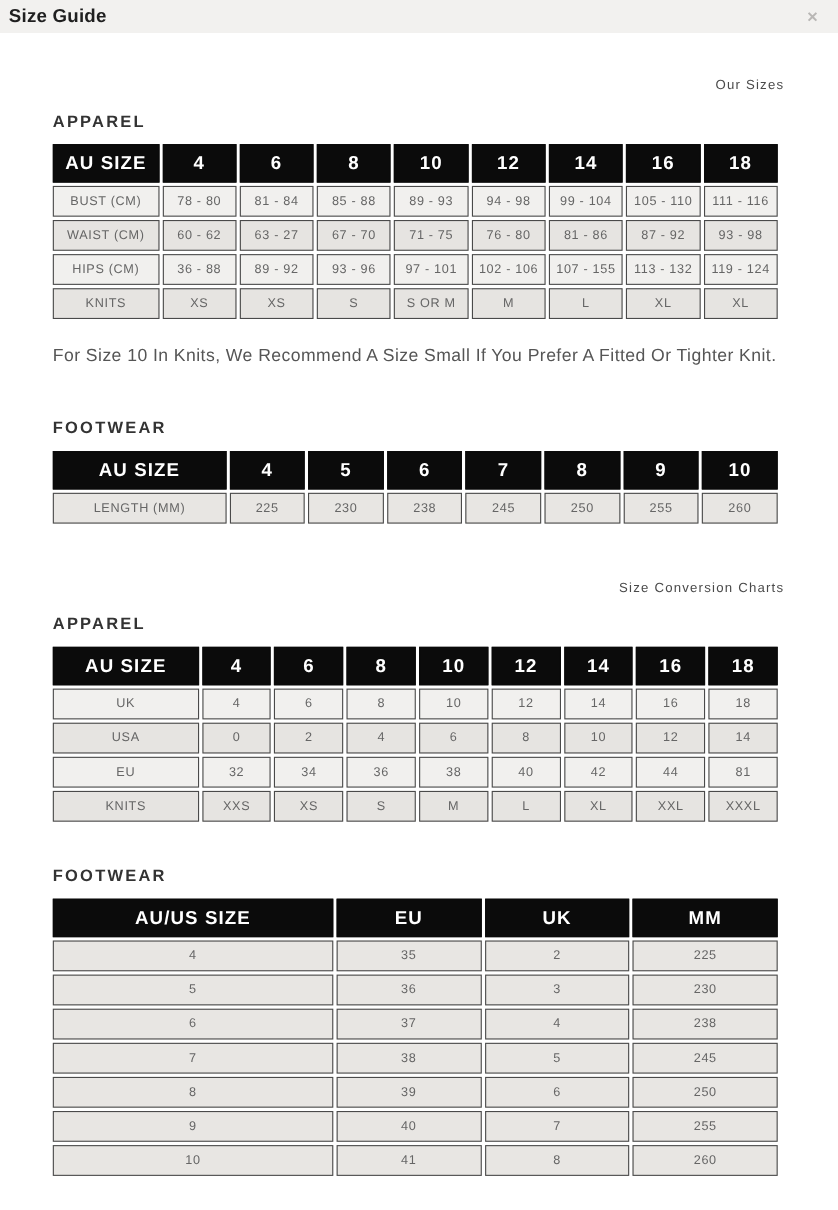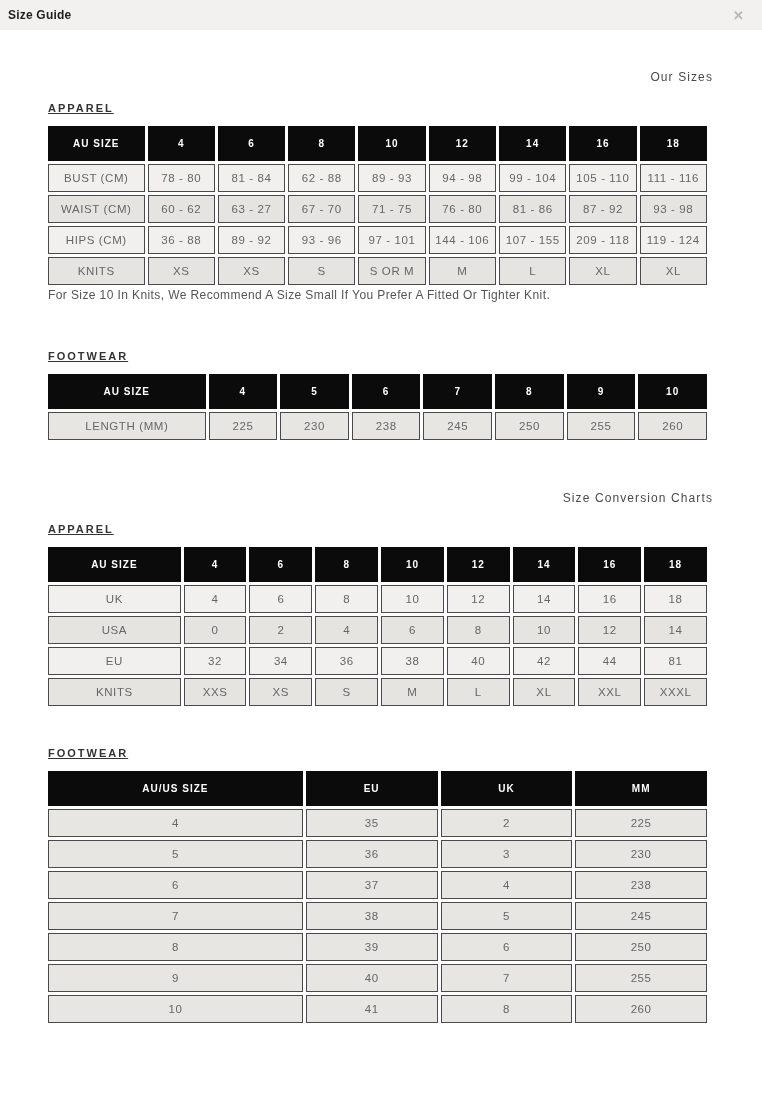--- a/index.html
+++ b/index.html
@@ -10,56 +10,57 @@
     overflow: hidden;
   }
   
   .header-bar {
     height: 30px;
     background: #f2f1ef;
     display: flex; align-items: center; justify-content: space-between;
     padding: 0 14px 0 8px;
   }
   .modal-title {
-    font-size: 12px; font-weight: bold; color: #1f1f1f; letter-spacing: 0.2px;
+    font-size: 17px; font-weight: bold; color: #1f1f1f; letter-spacing: 0.2px;
   }
   .close-button {
     background: none; border: none; cursor: pointer;
     font-size: 13px; color: #b9b7b5; font-weight: bold;
     line-height: 1; padding: 2px 4px;
     font-family: "Liberation Sans", sans-serif;
   }
   
   .content { padding: 0 49px 0 48px; }
   .section-heading {
     margin-top: 40px;
     font-size: 12px; color: #4a4a4a; letter-spacing: 1.1px; text-align: right;
   }
   .table-label {
     margin-top: 18px; margin-bottom: 9px;
-    font-size: 11px; font-weight: bold; color: #333333; letter-spacing: 2px; text-decoration: underline;
+    font-size: 15px; font-weight: bold; color: #333333; letter-spacing: 2px;
   }
   .mt-lg { margin-top: 48px; }
   .mt-md { margin-top: 38px; }
   .note {
-    font-size: 12px; color: #555555; letter-spacing: 0.4px;
+    margin-top: 22px;
+    font-size: 16px; color: #555555; letter-spacing: 0.4px;
   }
   
   .table-wrap table {
     width: 100%;
     table-layout: fixed;
     border-collapse: separate;
     border-spacing: 3px;
     margin-left: -3px; 
   }
   .table-wrap th {
     background: #0b0b0b;
     border: 1px solid #0b0b0b;
     color: #ffffff;
-    font-size: 10px; font-weight: bold; letter-spacing: 1px;
+    font-size: 17px; font-weight: bold; letter-spacing: 1px;
     height: 33px; text-align: center; vertical-align: middle;
   }
   .table-wrap td {
     background: #f1f0ee;
     border: 1px solid #4a4a4a;
     color: #666666;
     font-size: 11.5px; letter-spacing: 0.6px;
     height: 26px; text-align: center; vertical-align: middle;
     overflow: hidden; white-space: nowrap;
   }
@@ -103,21 +104,21 @@
             <th>14</th>
             <th>16</th>
             <th>18</th>
           </tr>
         </thead>
         <tbody>
           <tr>
             <td>BUST (CM)</td>
             <td>78 - 80</td>
             <td>81 - 84</td>
-            <td>62 - 88</td>
+            <td>85 - 88</td>
             <td>89 - 93</td>
             <td>94 - 98</td>
             <td>99 - 104</td>
             <td>105 - 110</td>
             <td>111 - 116</td>
           </tr>
           <tr>
             <td>WAIST (CM)</td>
             <td>60 - 62</td>
             <td>63 - 27</td>
@@ -127,23 +128,23 @@
             <td>81 - 86</td>
             <td>87 - 92</td>
             <td>93 - 98</td>
           </tr>
           <tr>
             <td>HIPS (CM)</td>
             <td>36 - 88</td>
             <td>89 - 92</td>
             <td>93 - 96</td>
             <td>97 - 101</td>
-            <td>144 - 106</td>
+            <td>102 - 106</td>
             <td>107 - 155</td>
-            <td>209 - 118</td>
+            <td>113 - 132</td>
             <td>119 - 124</td>
           </tr>
           <tr>
             <td>KNITS</td>
             <td>XS</td>
             <td>XS</td>
             <td>S</td>
             <td>S OR M</td>
             <td>M</td>
             <td>L</td>

